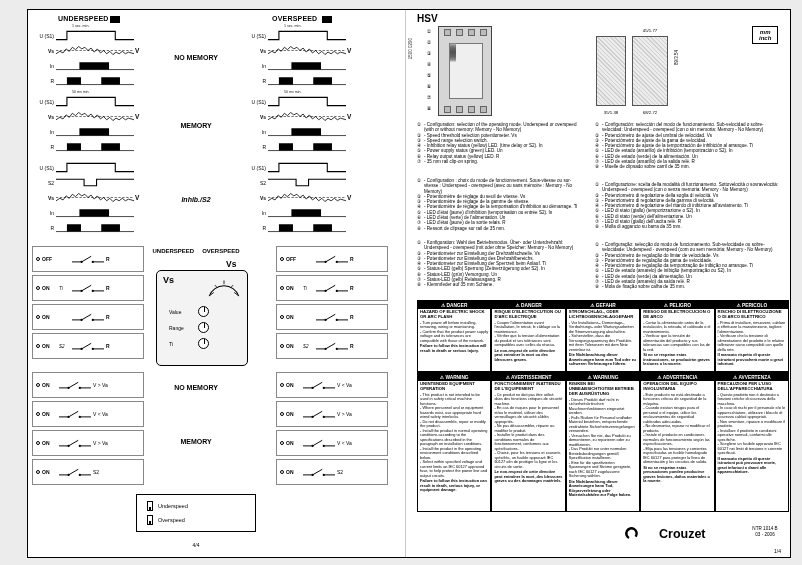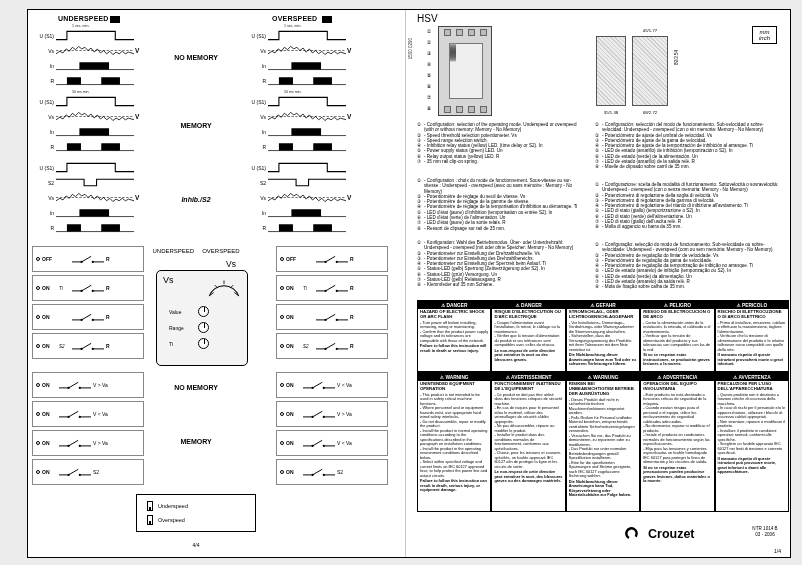--- a/index.html
+++ b/index.html
@@ -1,19 +1,19 @@
 <!DOCTYPE html>
 <html><head>
 <meta charset="utf-8">
 <style>
 *{margin:0;padding:0;box-sizing:border-box}
 html,body{width:802px;height:565px;background:#ececec;font-family:"Liberation Sans",sans-serif;color:#000;overflow:hidden}
 .sheet{position:absolute;left:27px;top:9px;width:764px;height:549px;background:#fff;border:1.5px solid #000}
 .abs{position:absolute}
-.b{font-weight:normal}
+.b{font-weight:bold}
 .i{font-style:italic}
 .ttl{font-size:7px;font-weight:bold;letter-spacing:.2px}
 .marker{width:10px;height:7px;background:#000}
 .note{font-size:3.6px;color:#222}
 .divider{left:377px;top:0;height:100%;border-left:1px solid #c8c8c8}
 .tgroup{width:114px}
 .trow{display:flex;align-items:center;height:15px}
 .tlab{width:22px;font-size:5px;text-align:right;padding-right:2px;flex:none}
 .twave{width:78px;height:13px;flex:none}
 .tv{font-size:6.5px;font-weight:bold;margin-left:1px}
@@ -834,21 +834,21 @@
             <div>- In caso di rischi per il personale e/o le apparecchiature, utilizzare i blocchi di sicurezza cablati appropriati.</div>
             <div>- Non smontare, riparare o modificare il prodotto.</div>
             <div>- Installare il prodotto in condizioni operative normali, conformi alle specifiche.</div>
             <div>- Scegliere un fusibile approvato IEC 60127 nei limiti di tensione e corrente specificati.</div>
           </div>
           <div class="sfoot">Il mancato rispetto di queste istruzioni può provocare morte, gravi infortuni o danni alle apparecchiature.</div>
         </div>
     </div>
   </div>
 
-  <div class="abs" style="left:596px;top:516px;display:flex;align-items:center;gap:9px">
+  <div class="abs" style="left:596px;top:516px;display:flex;align-items:center;gap:20px">
     <svg width="15" height="15" viewBox="0 0 16 16">
         <circle cx="8" cy="8" r="5.5" fill="none" stroke="#000" stroke-width="2.6" stroke-dasharray="26 9" transform="rotate(120 8 8)"></circle>
       </svg>
     <span style="font-size:12.5px;font-weight:bold">Crouzet</span>
   </div>
   <div class="abs" style="left:712px;top:516px;width:50px;text-align:center;font-size:4.6px;line-height:5.8px">
     <div>NTR 1014 B</div>
     <div>03 - 2006</div>
   </div>
   <div class="abs" style="left:746px;top:538px;font-size:5px">1/4</div>

